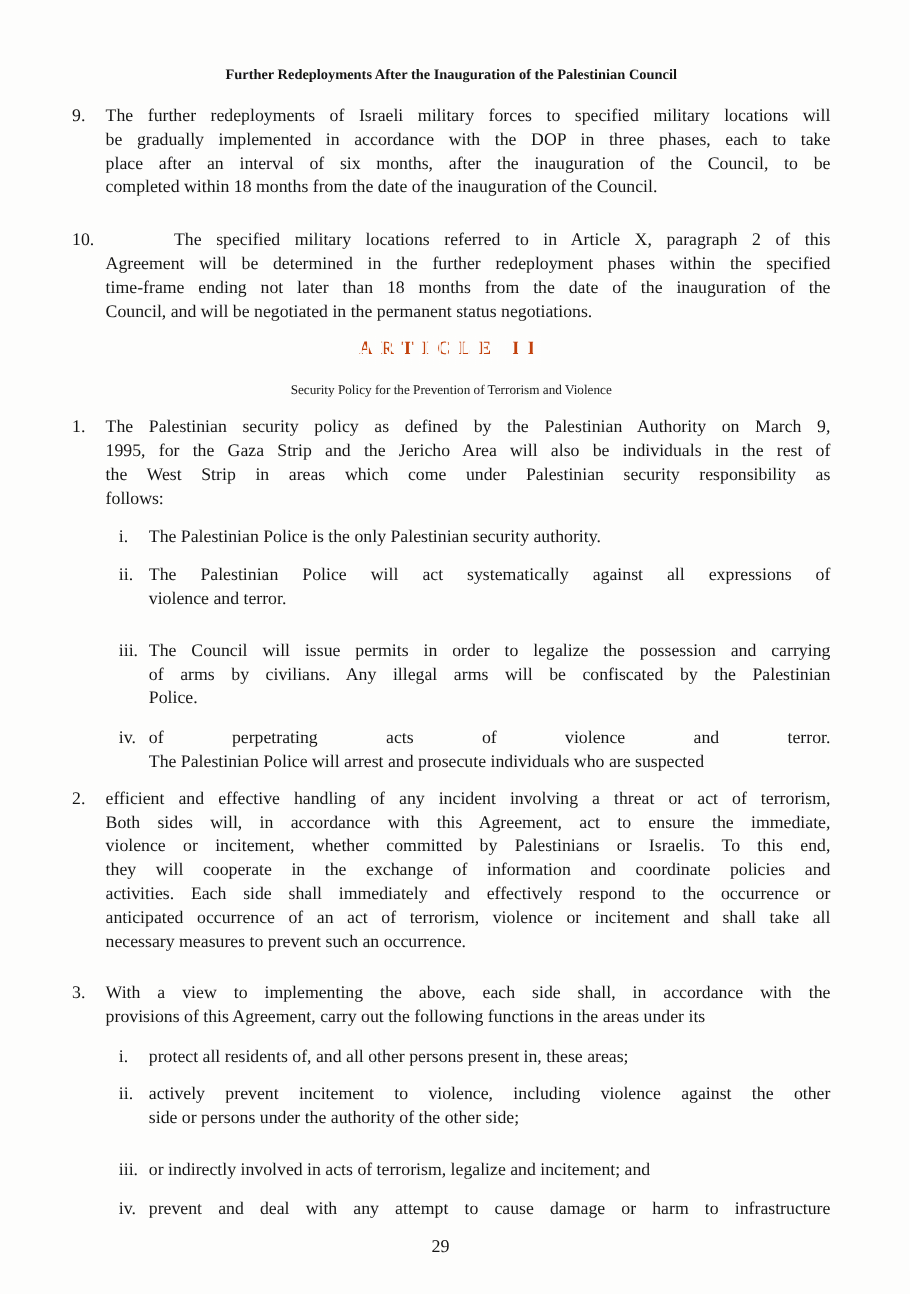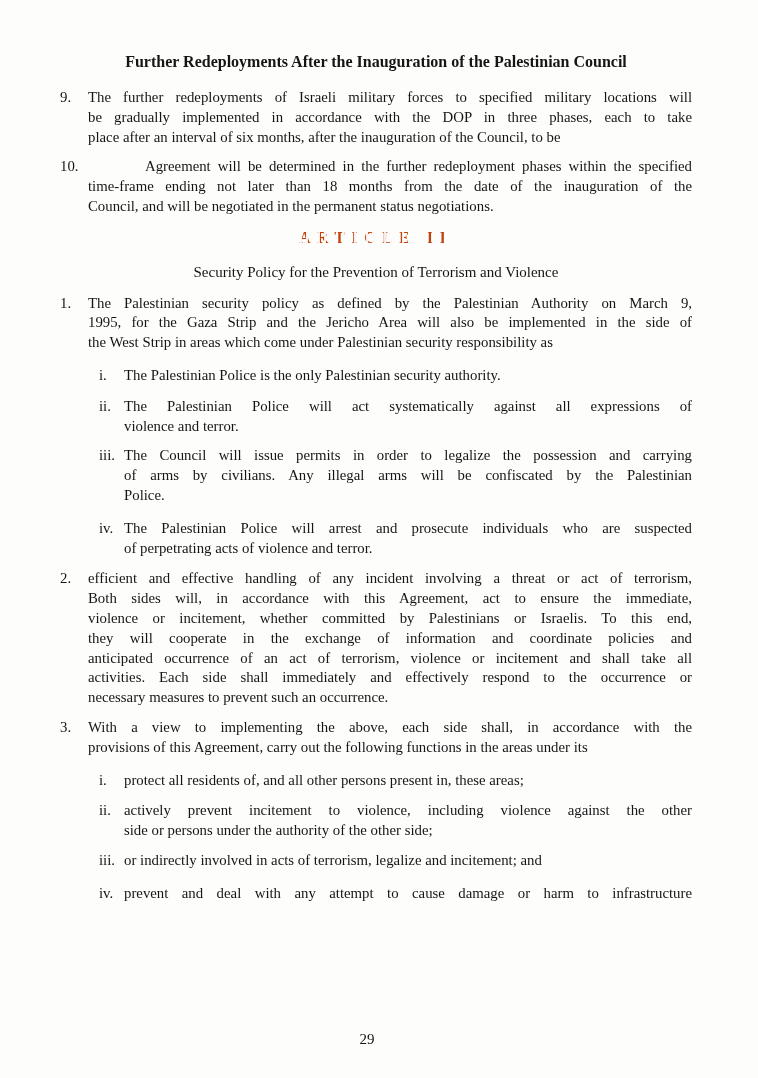--- a/index.html
+++ b/index.html
@@ -12,97 +12,100 @@
     font-family:"Liberation Serif","DejaVu Serif",serif;
     color:#151515;
     font-size:14.8px;
     line-height:19.8px;
     overflow:hidden;
   }
   .title {
     margin:0 0 16px 0;
     text-align:center;
     font-weight:bold;
-    font-size:16px;
+    font-size:12px;
     line-height:20px;
   }
   .row { display:flex; }
   .row .num { flex:0 0 28px; }
   .sub { margin-left:39px; }
   .sub .num { flex:0 0 25px; }
   .jbody { flex:1; min-width:0; }
   .jbody .line { text-align:justify; text-align-last:justify; }
   .jbody .line:last-child { text-align-last:left; }
   .stretch-last .line:last-child { text-align-last:justify; }
   .indent-first .line:first-child { text-indent:57px; }
-  .mt10{margin-top:10px}.mt11{margin-top:11px}
+  .mt10{margin-top:24px}.mt11{margin-top:11px}
   .mt13{margin-top:13px}
   .article-wrap { margin-top:12px; text-align:center; height:20px; }
   .art-text {
     position:relative; display:inline-block;
     font-weight:bold; font-size:15px; letter-spacing:7px;
     color:#c2410c; filter:blur(0.55px); transform:scaleY(1.05);
   }
   .art-text::after {
     content:""; position:absolute; inset:-2px -1px;
     background:repeating-linear-gradient(90deg,
       rgba(253,253,252,0) 0 2px,
       rgba(253,253,252,0.9) 2px 3.6px,
       rgba(253,253,252,0) 3.6px 6px);
     pointer-events:none;
   }
   .section-heading {
     margin:14px 0 0 0;
     text-align:center;
     font-weight:normal;
-    font-size:15px;
+    font-size:11px;
   }
   .pageno {
     position:absolute; top:1030px; left:0; right:0;
     text-align:center; font-size:15px;
     transform:translateX(-12px);
   }
 </style>
 </head>
 <body>
 
 <div class="page">
 
   <h1 class="title">Further Redeployments After the Inauguration of the Palestinian Council</h1>
 
   <div class="row">
     <span class="num">9.</span>
     <div class="jbody">
         <div class="line">The further redeployments of Israeli military forces to specified military locations will</div>
         <div class="line">be gradually implemented in accordance with the DOP in three phases, each to take</div>
         <div class="line">place after an interval of six months, after the inauguration of the Council, to be</div>
+        <div class="line">completed within 18 months from the date of the inauguration of the Council.</div>
       </div>
   </div>
 
   <div class="row mt10 indent-first">
     <span class="num">10.</span>
     <div class="jbody">
+        <div class="line">The specified military locations referred to in Article X, paragraph 2 of this</div>
         <div class="line">Agreement will be determined in the further redeployment phases within the specified</div>
         <div class="line">time-frame ending not later than 18 months from the date of the inauguration of the</div>
         <div class="line">Council, and will be negotiated in the permanent status negotiations.</div>
       </div>
   </div>
 
   <div class="article-wrap">
     <span class="art-text">ARTICLE II</span>
   </div>
 
   <h2 class="section-heading">Security Policy for the Prevention of Terrorism and Violence</h2>
 
   <div class="row mt11">
     <span class="num">1.</span>
     <div class="jbody">
         <div class="line">The Palestinian security policy as defined by the Palestinian Authority on March 9,</div>
-        <div class="line">1995, for the Gaza Strip and the Jericho Area will also be implemented in the side of</div>
+        <div class="line">1995, for the Gaza Strip and the Jericho Area will also be individuals in the rest of</div>
         <div class="line">the West Strip in areas which come under Palestinian security responsibility as</div>
+        <div class="line">follows:</div>
       </div>
   </div>
 
   <div class="row sub mt13">
     <span class="num">i.</span>
     <div class="jbody">
         <div class="line">The Palestinian Police is the only Palestinian security authority.</div>
       </div>
   </div>
 
@@ -119,34 +122,34 @@
     <div class="jbody">
         <div class="line">The Council will issue permits in order to legalize the possession and carrying</div>
         <div class="line">of arms by civilians. Any illegal arms will be confiscated by the Palestinian</div>
         <div class="line">Police.</div>
       </div>
   </div>
 
   <div class="row sub mt13">
     <span class="num">iv.</span>
     <div class="jbody">
+        <div class="line">of perpetrating acts of violence and terror.</div>
         <div class="line">The Palestinian Police will arrest and prosecute individuals who are suspected</div>
-        <div class="line">of perpetrating acts of violence and terror.</div>
       </div>
   </div>
 
   <div class="row mt11">
     <span class="num">2.</span>
     <div class="jbody">
         <div class="line">efficient and effective handling of any incident involving a threat or act of terrorism,</div>
         <div class="line">Both sides will, in accordance with this Agreement, act to ensure the immediate,</div>
         <div class="line">violence or incitement, whether committed by Palestinians or Israelis. To this end,</div>
         <div class="line">they will cooperate in the exchange of information and coordinate policies and</div>
+        <div class="line">activities. Each side shall immediately and effectively respond to the occurrence or</div>
         <div class="line">anticipated occurrence of an act of terrorism, violence or incitement and shall take all</div>
-        <div class="line">activities. Each side shall immediately and effectively respond to the occurrence or</div>
         <div class="line">necessary measures to prevent such an occurrence.</div>
       </div>
   </div>
 
   <div class="row mt10">
     <span class="num">3.</span>
     <div class="jbody">
         <div class="line">With a view to implementing the above, each side shall, in accordance with the</div>
         <div class="line">provisions of this Agreement, carry out the following functions in the areas under its</div>
       </div>

